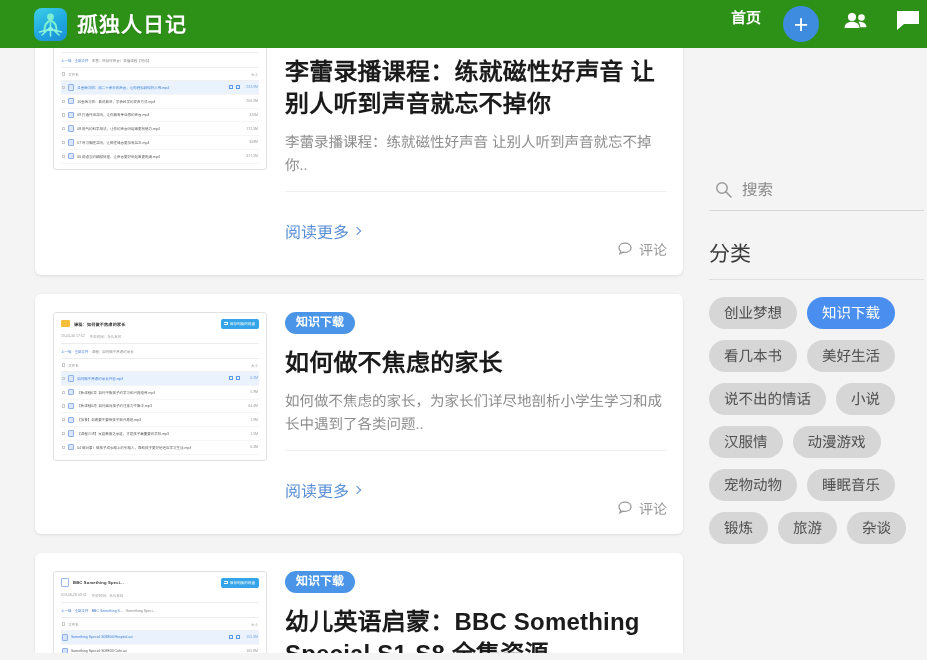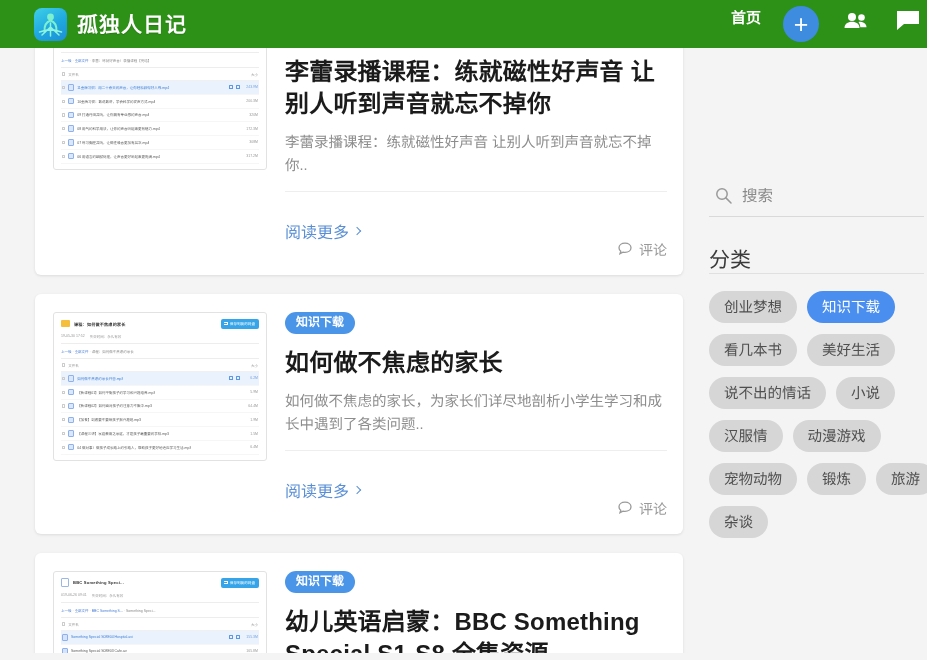--- a/index.html
+++ b/index.html
@@ -252,21 +252,21 @@
   .search-input {
     border: none; outline: none; background: transparent;
     font-size: 15.5px; color: #404040; width: 100%;
     font-family: inherit;
   }
   .search-input::placeholder { color: #8a8a8a; }
   .cat-title {
     margin-top: 26px;
     font-size: 21px;
     color: #3b3b3b;
-    padding-bottom: 0;
+    padding-bottom: 12px;
     border-bottom: 1px solid #e0e0e0;
     width: 215px;
     font-family: Liberation Serif, serif;
   }
   .tags {
     margin-top: 17px;
     display: flex; flex-wrap: wrap;
     gap: 11px 10px;
     width: 250px;
   }
@@ -567,18 +567,19 @@
     <div class="tags" id="tags">
         <span class="tag">创业梦想</span>
         <span class="tag active">知识下载</span>
         <span class="tag">看几本书</span>
         <span class="tag">美好生活</span>
         <span class="tag">说不出的情话</span>
         <span class="tag">小说</span>
         <span class="tag">汉服情</span>
         <span class="tag">动漫游戏</span>
         <span class="tag">宠物动物</span>
+        <span class="tag">睡眠音乐</span>
         <span class="tag">锻炼</span>
         <span class="tag">旅游</span>
         <span class="tag">杂谈</span>
       </div>
   </aside>
 </div>
 
 </body></html>

